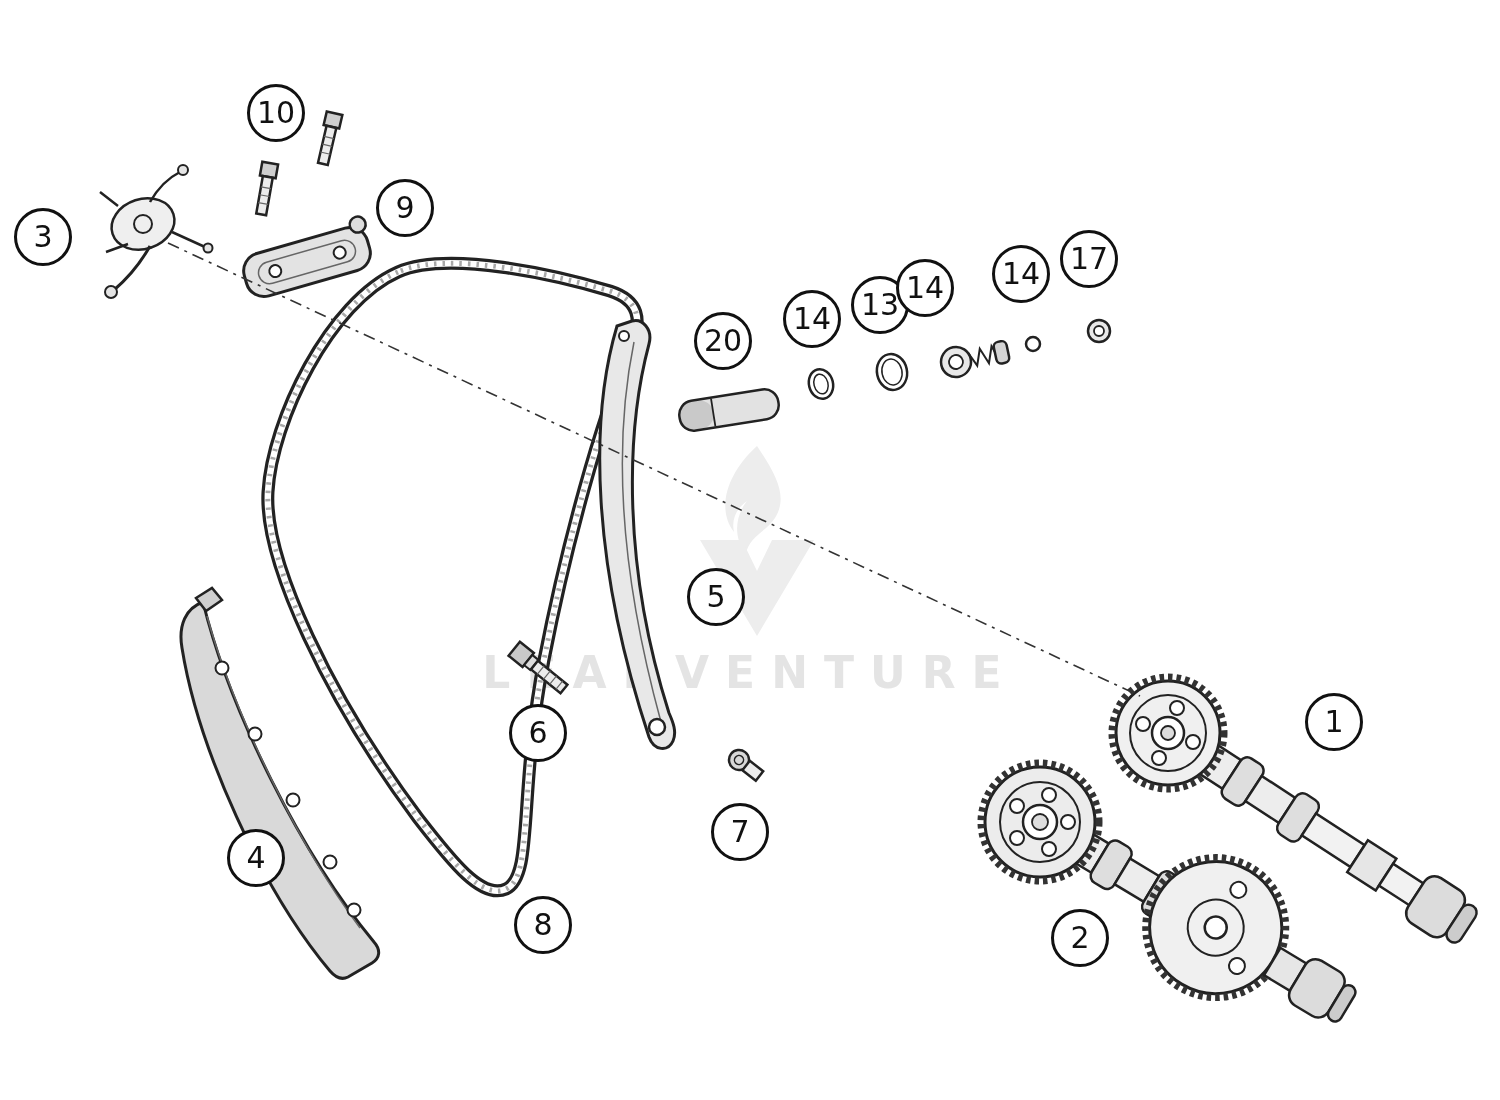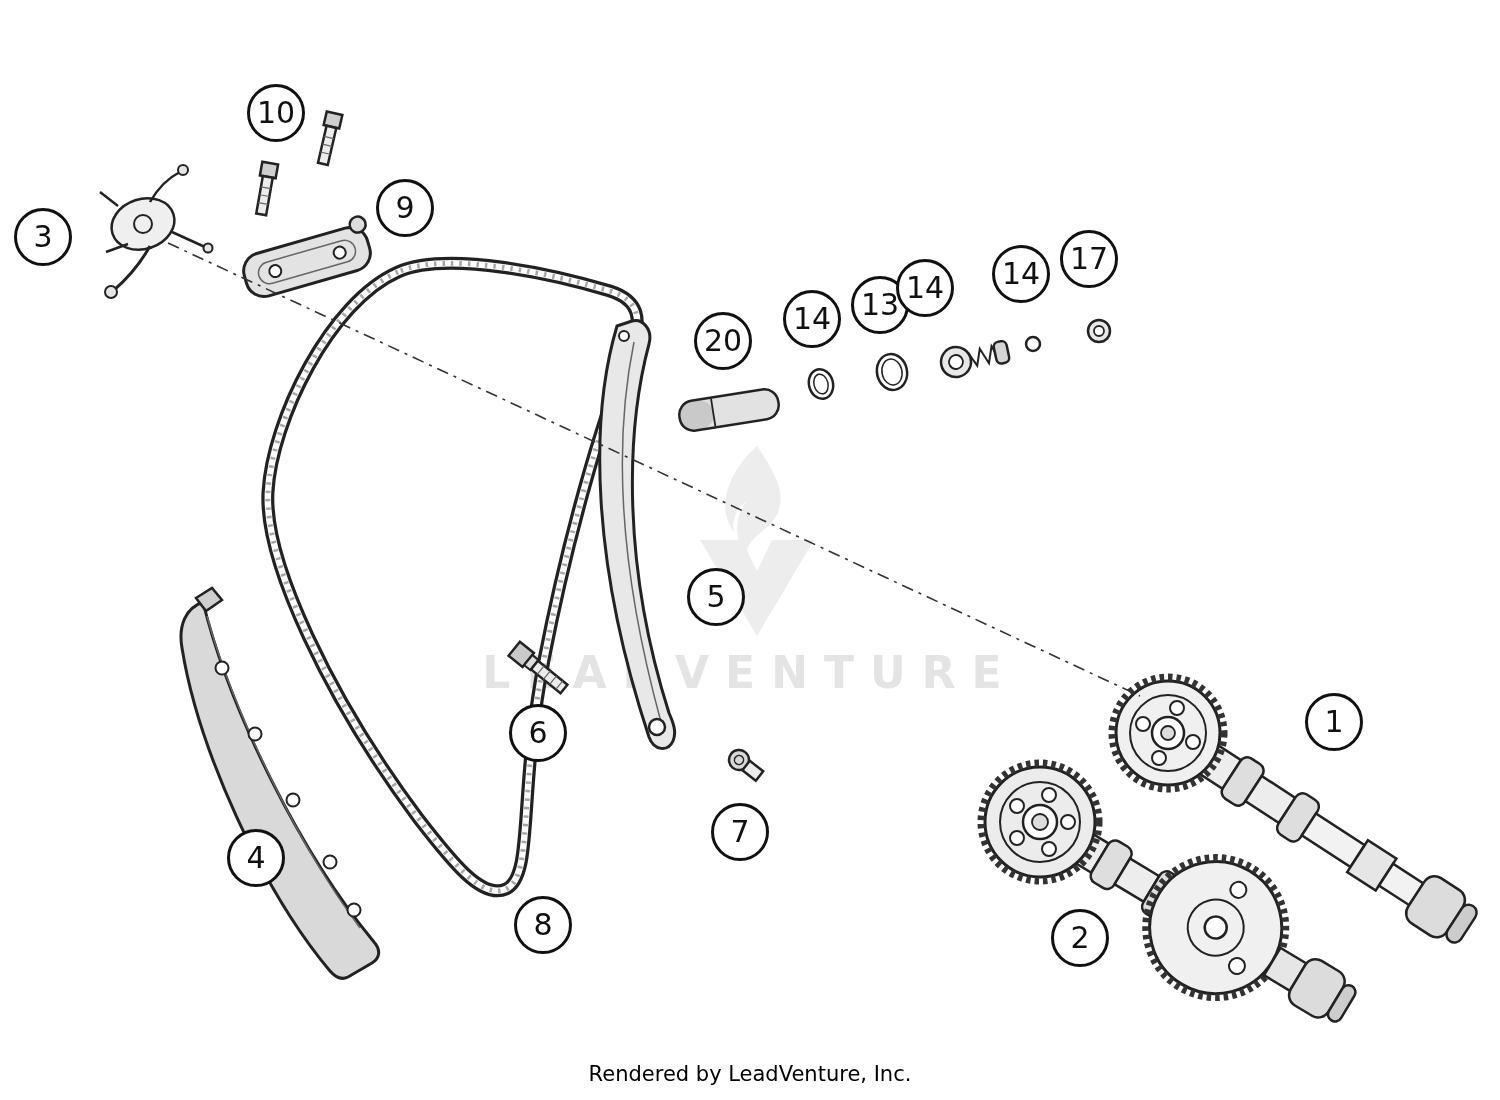--- a/index.html
+++ b/index.html
@@ -206,14 +206,13 @@
   <div class="callout" style="left:514px;top:896px">8</div>
   <div class="callout" style="left:376px;top:179px">9</div>
   <div class="callout" style="left:247px;top:84px">10</div>
   <div class="callout" style="left:694px;top:312px">20</div>
   <div class="callout" style="left:783px;top:290px">14</div>
   <div class="callout" style="left:851px;top:276px">13</div>
   <div class="callout" style="left:896px;top:259px">14</div>
   <div class="callout" style="left:992px;top:245px">14</div>
   <div class="callout" style="left:1060px;top:230px">17</div>
 
-  <div class="footer">Rendered by LeadVenture, Inc.</div>
 </div>
 
 </body></html>

